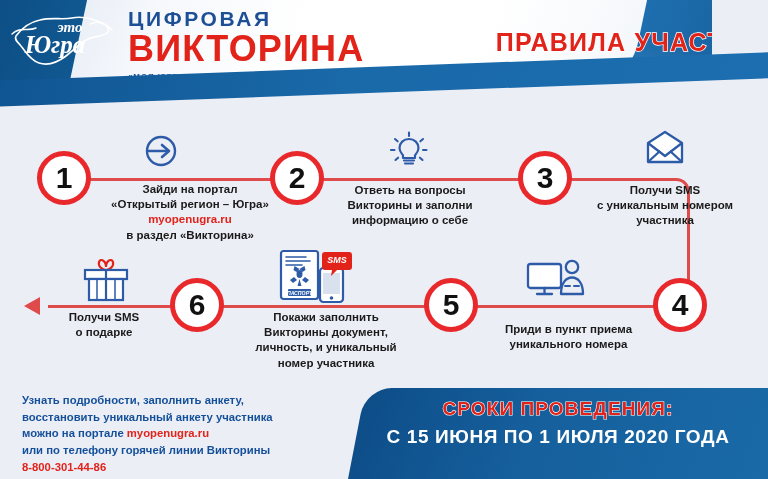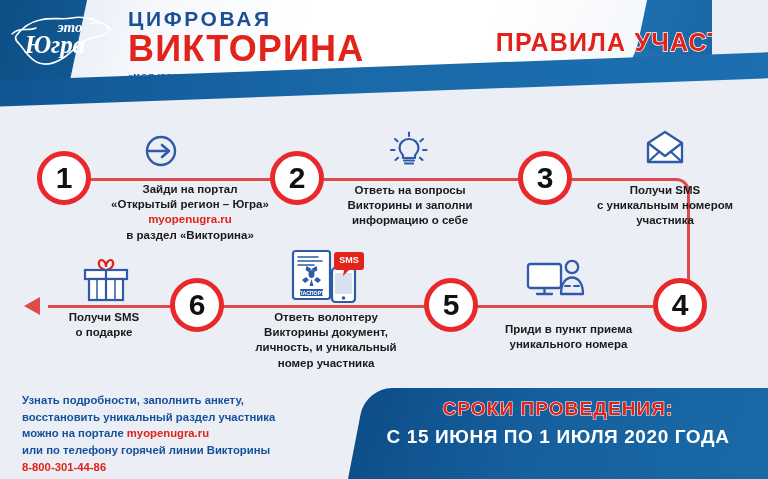--- a/index.html
+++ b/index.html
@@ -223,21 +223,21 @@
   <div class="icon" style="left:525px;top:258px;">
     <svg width="66" height="46" viewBox="0 0 66 46">
       <rect x="3" y="6" width="33" height="24" rx="2.5" fill="#ffffff" stroke="#2d5ba8" stroke-width="2.3"></rect>
       <path d="M19.5 30 v5 M12 36 h15" stroke="#2d5ba8" stroke-width="2.3" stroke-linecap="round"></path>
       <circle cx="47" cy="9" r="6.2" fill="none" stroke="#2d5ba8" stroke-width="2.3"></circle>
       <path d="M36 36 C36 25, 41 19.5, 47 19.5 C53 19.5, 58 25, 58 36 Z" fill="none" stroke="#2d5ba8" stroke-width="2.3" stroke-linejoin="round"></path>
       <path d="M40 28 h5 M49 28 h5" stroke="#2d5ba8" stroke-width="2" stroke-linecap="round"></path>
     </svg>
   </div>
 
-  <div class="icon" style="left:288px;top:248px;">
+  <div class="icon" style="left:276px;top:248px;font-style:italic;">
     <svg width="78" height="58" viewBox="0 0 78 58">
       <rect x="5" y="3" width="37" height="48" rx="2.5" fill="#ffffff" stroke="#2d5ba8" stroke-width="2.2"></rect>
       <path d="M10 9 h20 M10 13 h24 M10 17 h16" stroke="#2d5ba8" stroke-width="1.6" stroke-linecap="round"></path>
       <g fill="#2d5ba8">
         <ellipse cx="23.5" cy="26" rx="3" ry="4"></ellipse>
         <path d="M23.5 21 l-5 -3 l-1 4 l3 2 Z"></path>
         <path d="M23.5 21 l5 -3 l1 4 l-3 2 Z"></path>
         <path d="M18 29 l-4 3 l3 3 l4 -3 Z"></path>
         <path d="M29 29 l4 3 l-3 3 l-4 -3 Z"></path>
         <path d="M23.5 31 l-2 7 h4 Z"></path>
@@ -267,34 +267,34 @@
   <div class="circle" style="left:653px;top:278px;">4</div>
   <div class="circle" style="left:424px;top:278px;">5</div>
   <div class="circle" style="left:170px;top:278px;">6</div>
 
   <div class="step-text" style="left:486px;top:322px;width:165px;">
     <div>Приди в пункт приема</div>
     <div>уникального номера</div>
   </div>
 
   <div class="step-text" style="left:237px;top:310px;width:178px;">
-    <div>Ответь волонтеру</div>
+    <div>Покажи заполнить</div>
     <div>Викторины документ,</div>
     <div>личность, и уникальный</div>
     <div>номер участника</div>
   </div>
 
   <div class="step-text" style="left:42px;top:310px;width:124px;">
     <div>Получи SMS</div>
     <div>о подарке</div>
   </div>
 
   <div class="foot-left">
     <div>Узнать подробности, заполнить анкету,</div>
-    <div>восстановить уникальный раздел участника</div>
+    <div>восстановить уникальный анкету участника</div>
     <div><span>можно на портале </span><span class="hl">myopenugra.ru</span></div>
     <div>или по телефону горячей линии Викторины</div>
     <div class="hl">8-800-301-44-86</div>
   </div>
 
   <div class="foot-right"></div>
   <div class="foot-right-text">
     <div class="fr-1">СРОКИ ПРОВЕДЕНИЯ:</div>
     <div class="fr-2">С 15 ИЮНЯ ПО 1 ИЮЛЯ 2020 ГОДА</div>
   </div>

